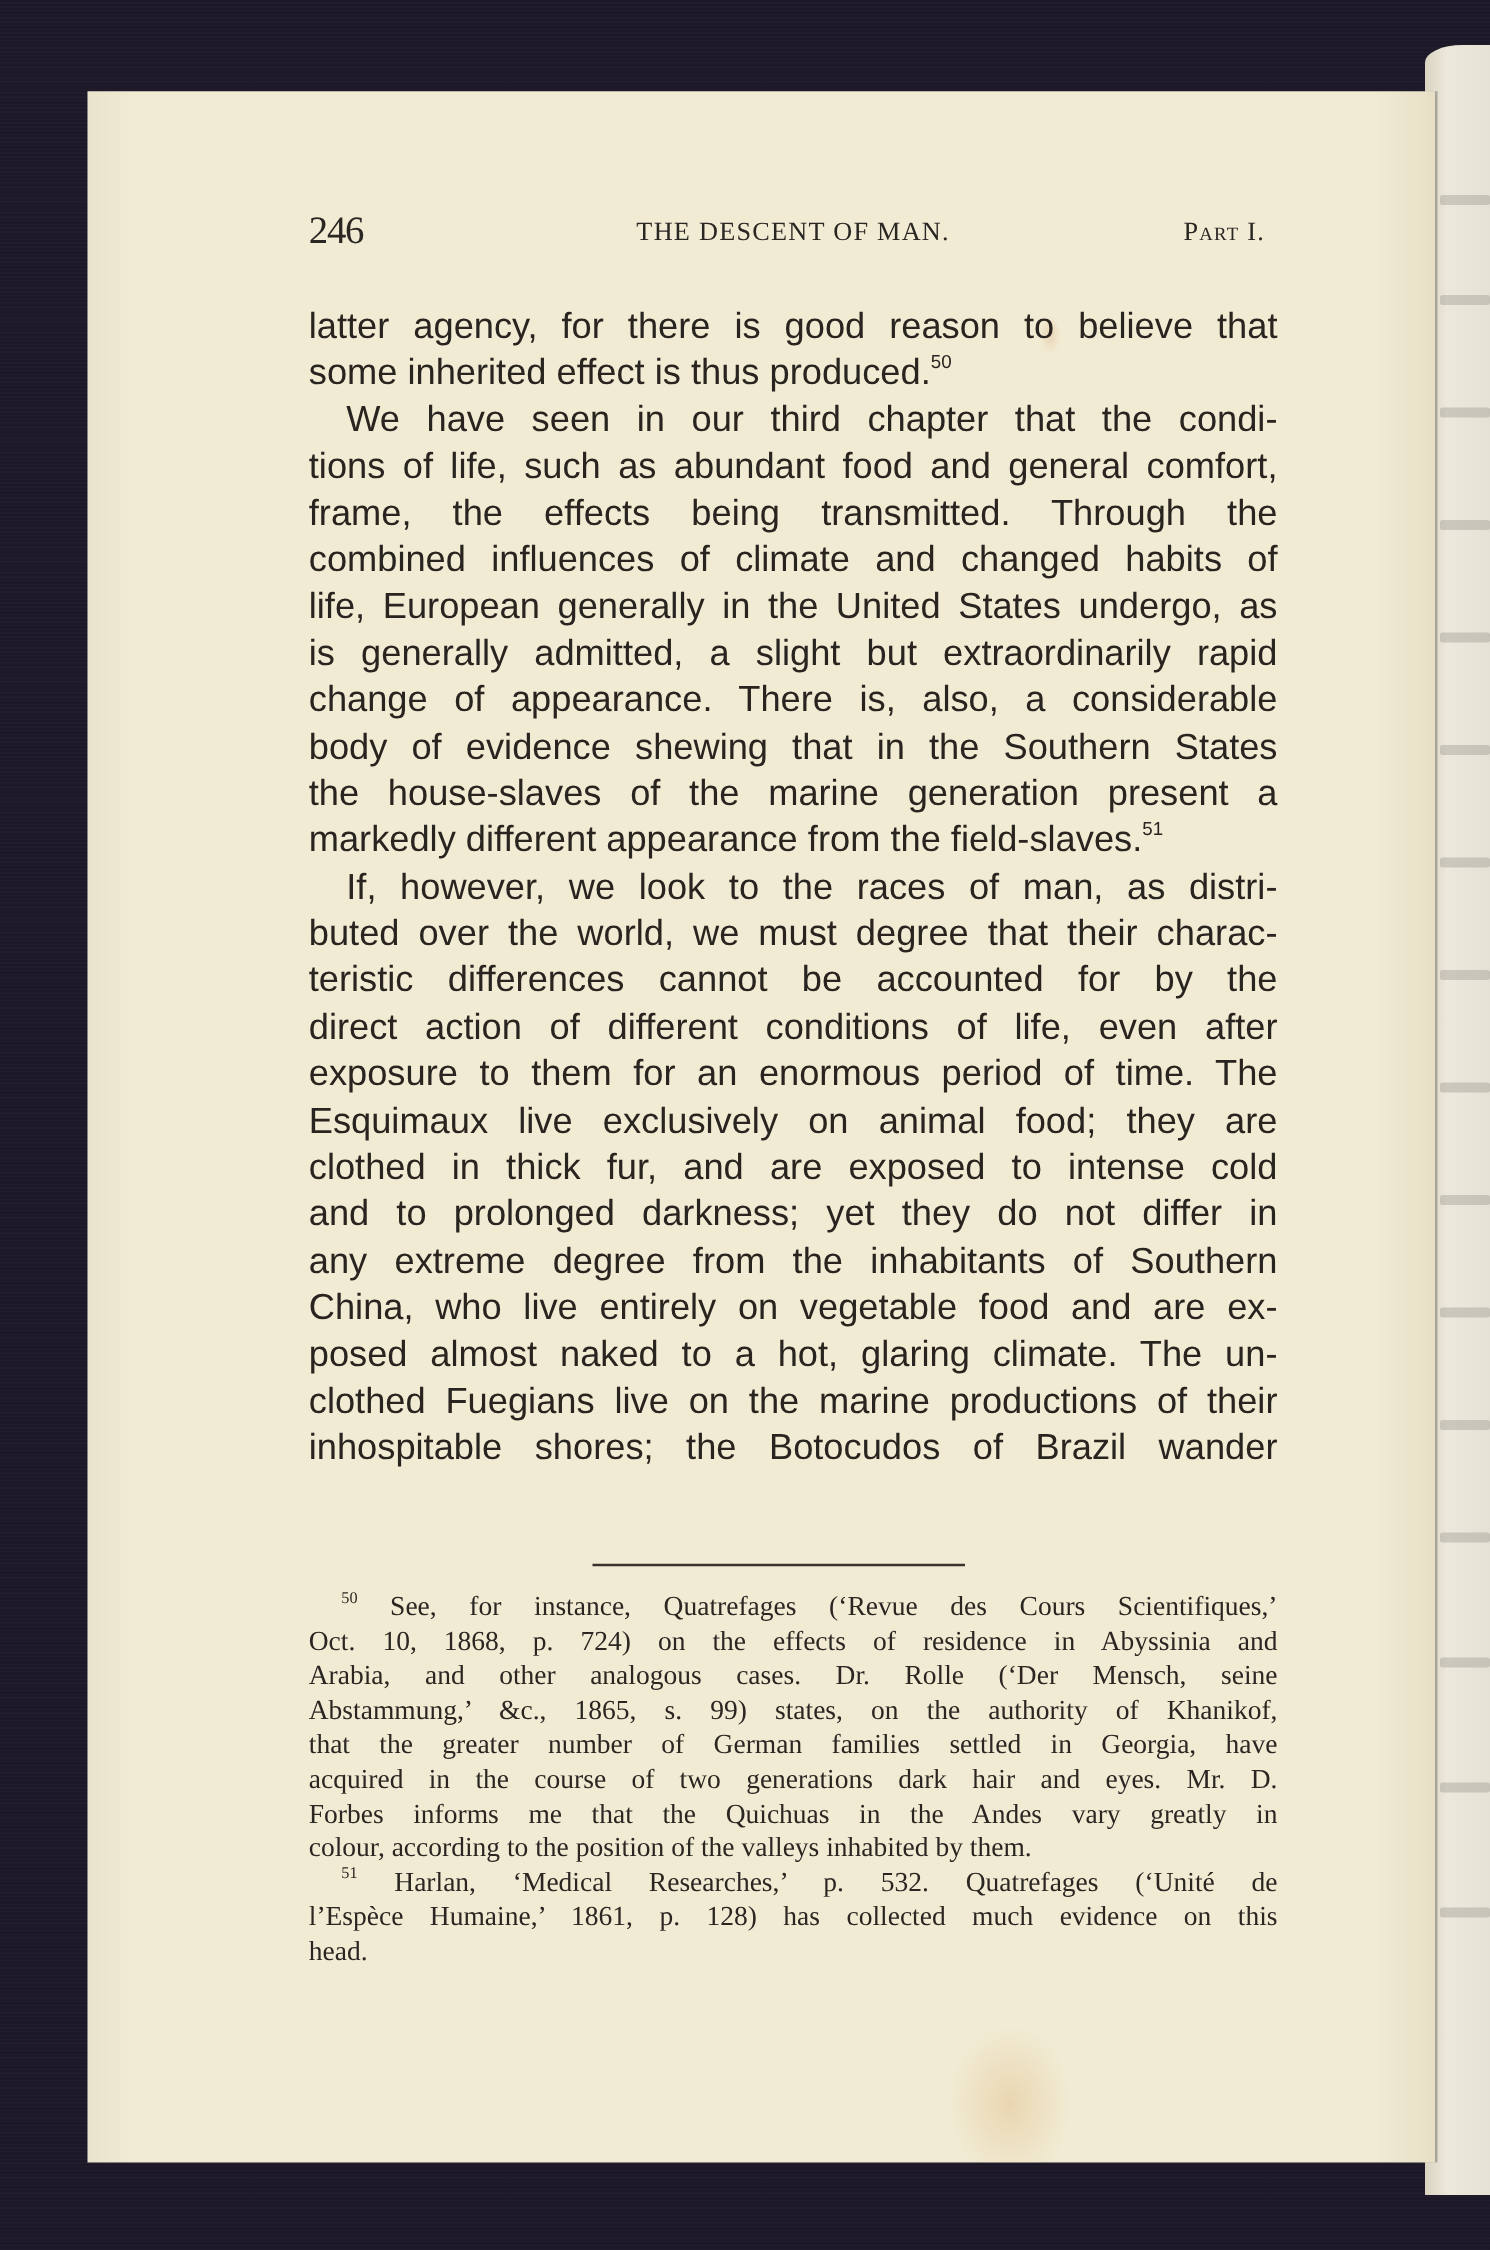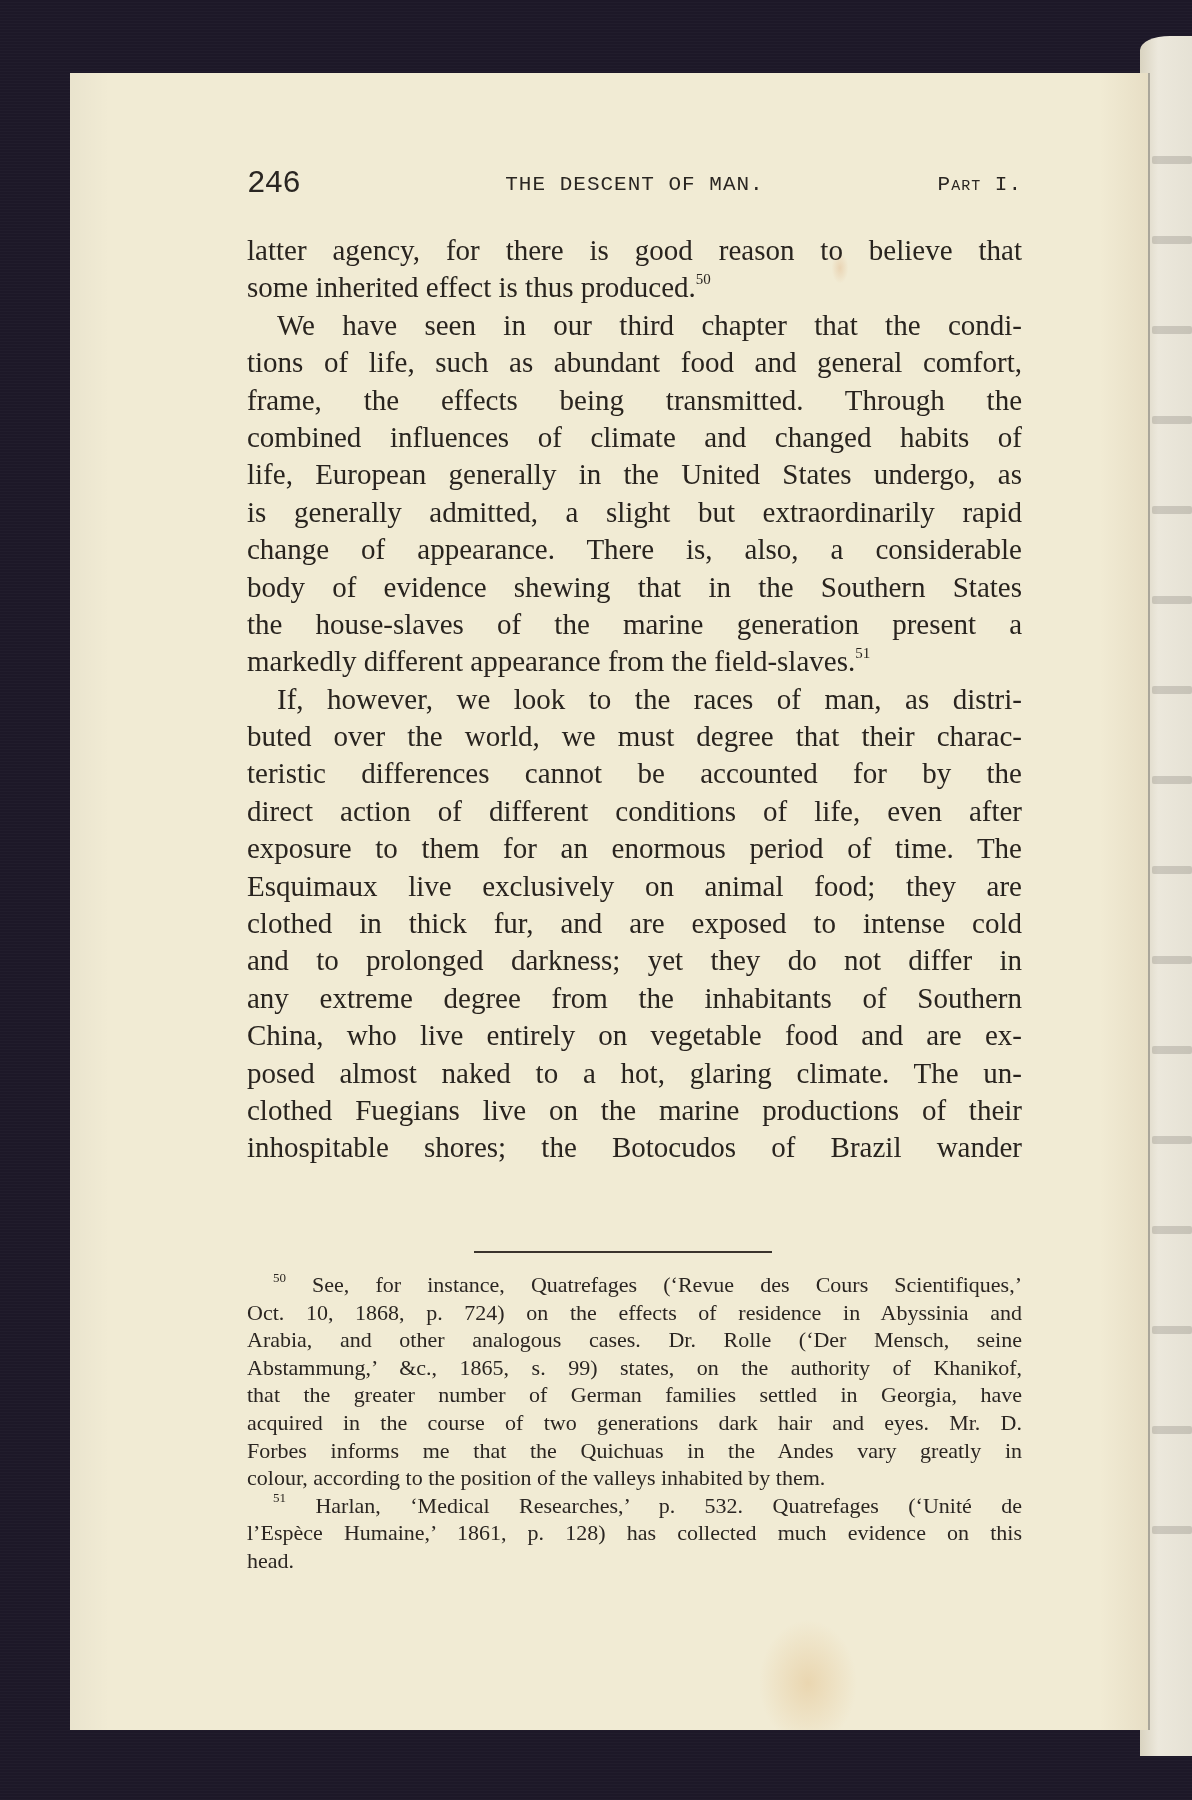--- a/index.html
+++ b/index.html
@@ -22,28 +22,28 @@
     position: absolute; left: 70px; top: 73px; width: 1078px; height: 1657px;
     background: #f1ebd4;
     background-image:
       radial-gradient(ellipse 70px 90px at 738px 1610px, rgba(220,175,110,0.35), transparent 70%),
       radial-gradient(ellipse 12px 22px at 770px 195px, rgba(220,170,120,0.35), transparent 70%),
       linear-gradient(90deg, rgba(0,0,0,0.03), rgba(0,0,0,0) 40px, rgba(0,0,0,0) 1030px, rgba(160,130,90,0.12));
     box-shadow: 2px 0 0 rgba(0,0,0,0.25);
   }
   .running-head {
     position: absolute; left: 177px; top: 93px; width: 775px; height: 40px;
-    color: #2a2622; font-family: Liberation Mono, monospace;
+    color: #2a2622; font-family: Liberation Serif, serif;
   }
   .rh-num { position: absolute; left: 0; top: 0; font-size: 31px; letter-spacing: -1px; }
   .rh-title { position: absolute; left: 0; right: 0; top: 7px; text-align: center; font-size: 21px; letter-spacing: 1px; }
-  .rh-part { position: absolute; right: 0; top: 7px; font-size: 21px; font-variant: small-caps; letter-spacing: 1px; }
+  .rh-part { position: absolute; right: 10px; top: 7px; font-size: 21px; font-variant: small-caps; letter-spacing: 1px; }
   .body-text {
-    position: absolute; left: 177px; top: 159px; width: 775px;
-    color: #29241f; font-family: Liberation Serif, serif;
+    position: absolute; left: 177px; top: 170px; width: 775px;
+    color: #29241f; font-family: Liberation Sans, sans-serif;
     font-size: 29px; line-height: 37.4px;
   }
   .line { display: block; white-space: nowrap; text-align: justify; text-align-last: justify; height: 37.4px; }
   .line.last { text-align-last: left; }
   .line.indent { padding-left: 30px; }
   sup { font-size: 15px; line-height: 0; position: relative; top: -3px; vertical-align: super; }
   .rule {
     position: absolute; left: 404px; top: 1178px; width: 298px; height: 0;
     border-top: 2px solid #3a332c;
   }

